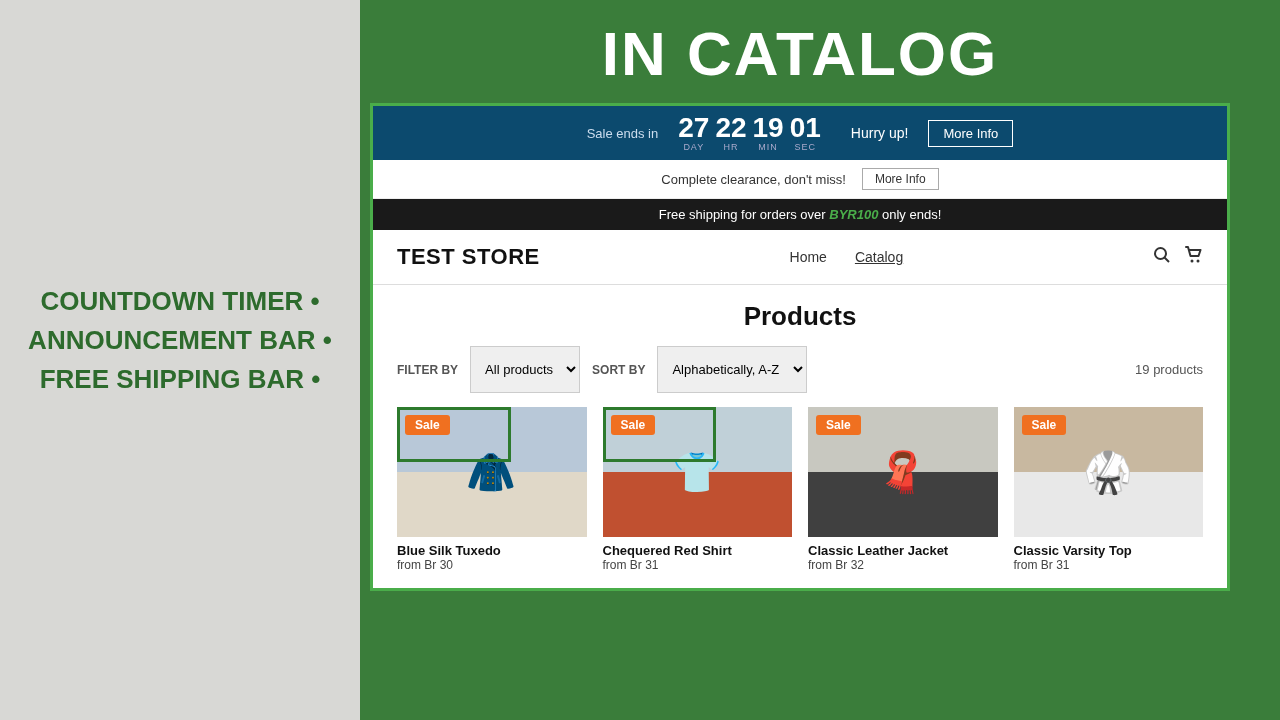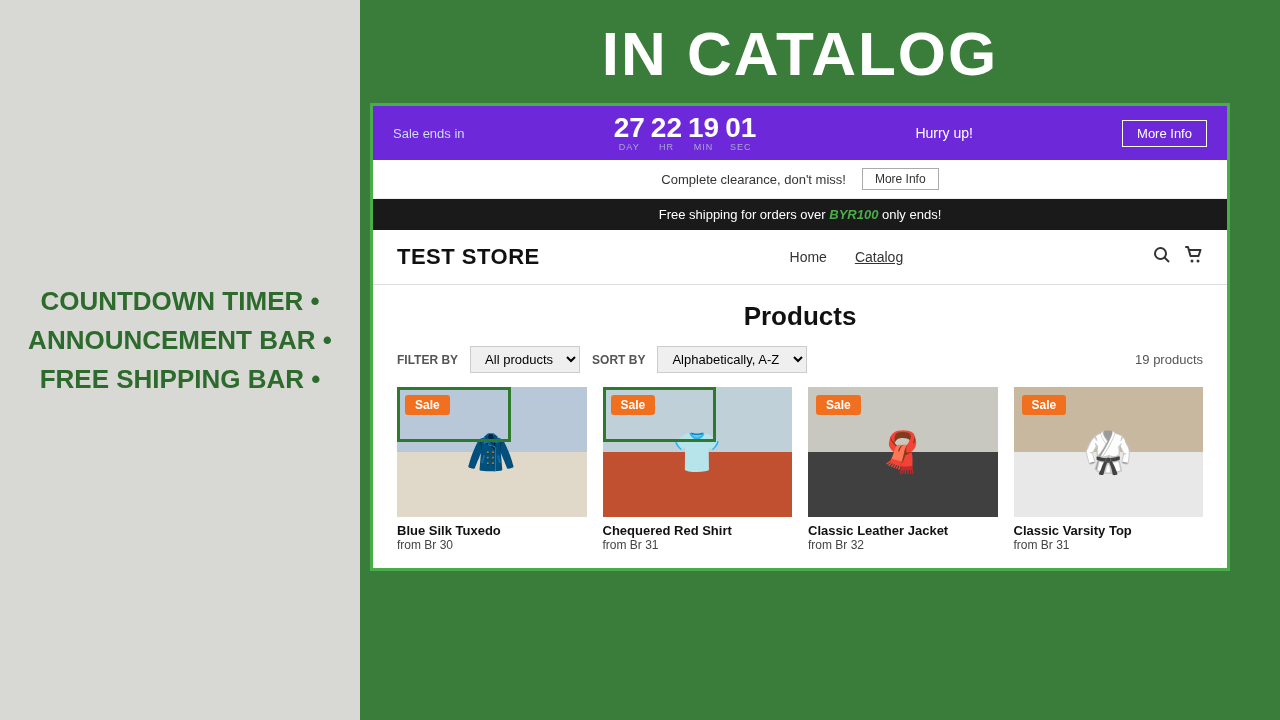--- a/index.html
+++ b/index.html
@@ -57,25 +57,25 @@
     
     .store-frame {
       width: 860px;
       border: 3px solid #4aad4a;
       background: #fff;
       margin-top: 4px;
     }
 
     
     .countdown-bar {
-      background: #6d28d9;
-      color: #fff;
-      display: flex;
-      align-items: center;
-      justify-content: space-between;
+      background: #0c4a6e;
+      color: #fff;
+      display: flex;
+      align-items: center;
+      justify-content: center;
       padding: 8px 20px;
       gap: 20px;
     }
     .sale-ends-text {
       font-size: 13px;
       color: #cde;
     }
     .timer-units {
       display: flex;
       gap: 6px;
@@ -213,21 +213,21 @@
       margin-bottom: 14px;
     }
     .filter-label {
       font-size: 12px;
       color: #555;
       text-transform: uppercase;
       font-weight: 600;
     }
     .filter-select {
       border: 1px solid #ccc;
-      padding: 4px 10px;
+      padding: 14px 10px;
       font-size: 13px;
       cursor: pointer;
     }
     .product-count {
       margin-left: auto;
       font-size: 13px;
       color: #555;
     }
     .products-grid {
       display: flex;

